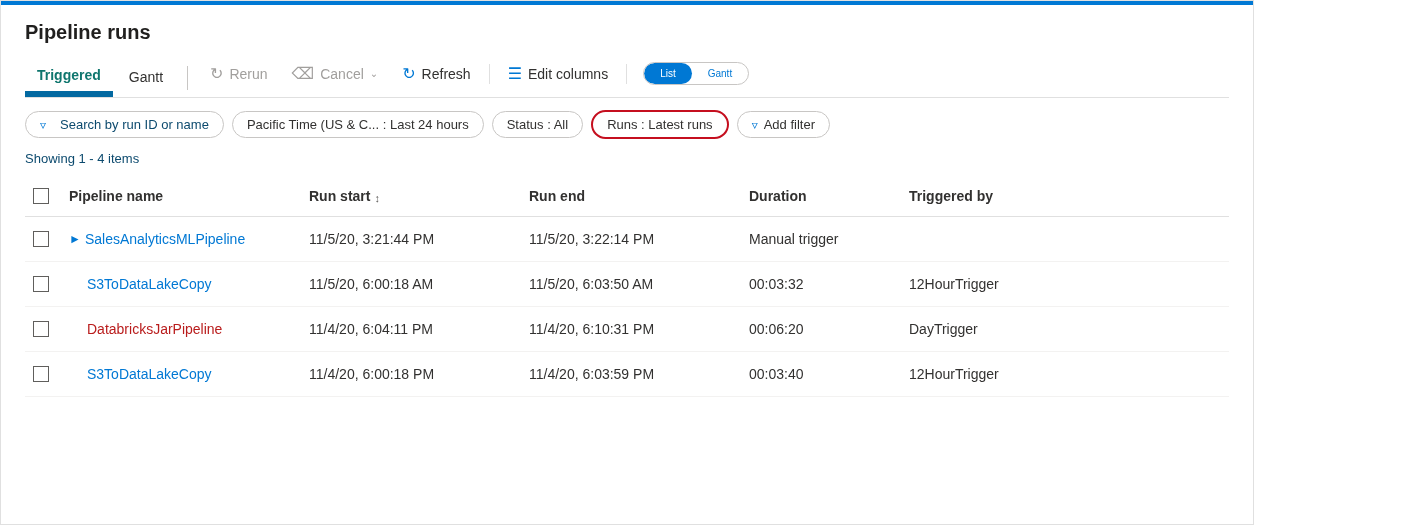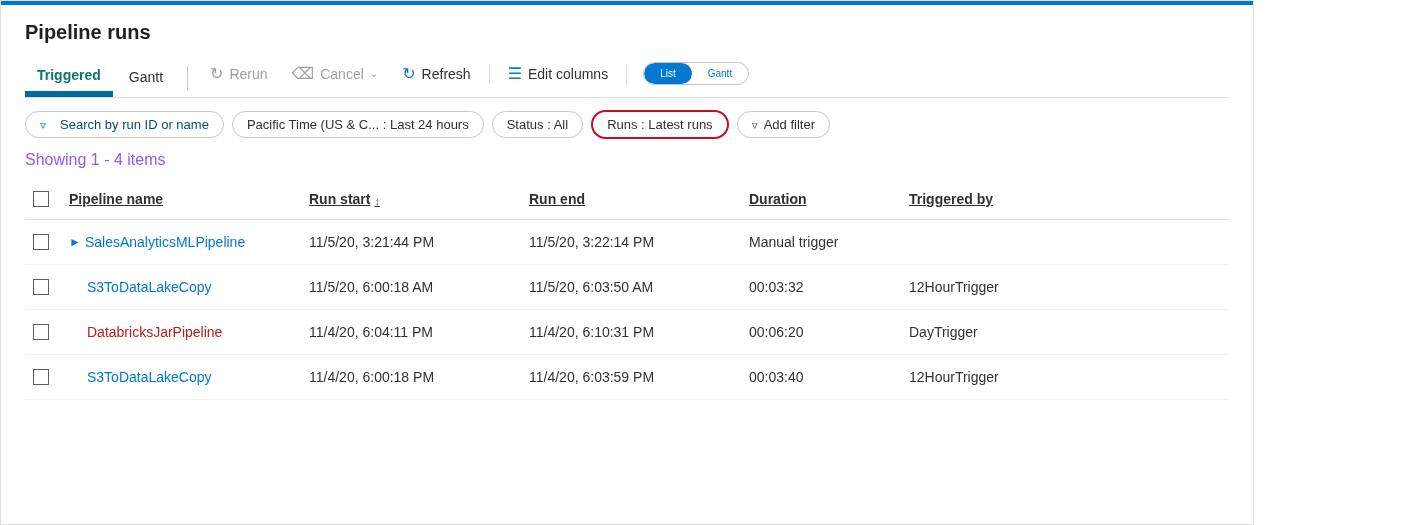--- a/index.html
+++ b/index.html
@@ -134,43 +134,42 @@
       white-space: nowrap;
     }
     .filter-pill.highlighted {
       border: 2px solid #c50f1f;
     }
     .filter-icon {
       font-size: 12px;
       color: #0078d4;
     }
     .showing-text {
-      font-size: 16px;
-      color: #8b5cf6;
+      font-size: 13px;
+      color: #0c4a6e;
       margin-bottom: 10px;
     }
     .table-container {
       width: 100%;
     }
     .table-header {
       display: grid;
       grid-template-columns: 36px 240px 220px 220px 160px 1fr;
       border-bottom: 1px solid #e0e0e0;
       padding: 8px 0;
       background: #fff;
     }
     .th {
       font-size: 14px;
       font-weight: 600;
       color: #323130;
       padding: 4px 8px;
       display: flex;
       align-items: flex-end;
       gap: 4px;
-      text-decoration: underline;
     }
     .th .sort-icon {
       font-size: 11px;
       color: #605e5c;
     }
     .table-row {
       display: grid;
       grid-template-columns: 36px 240px 220px 220px 160px 1fr;
       border-bottom: 1px solid #f3f2f1;
       padding: 10px 0;

